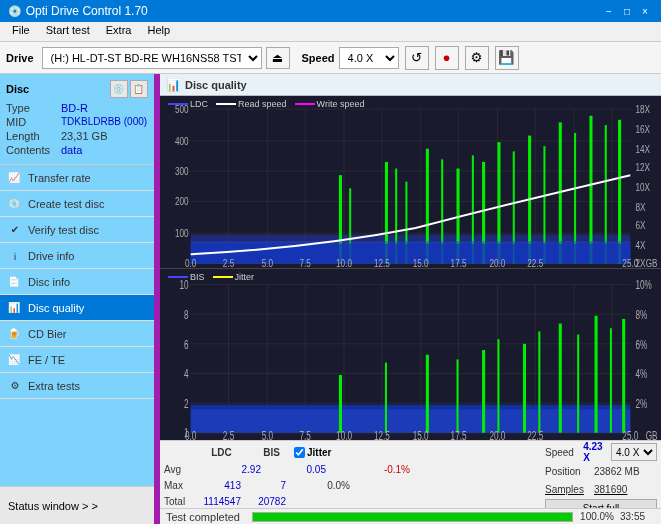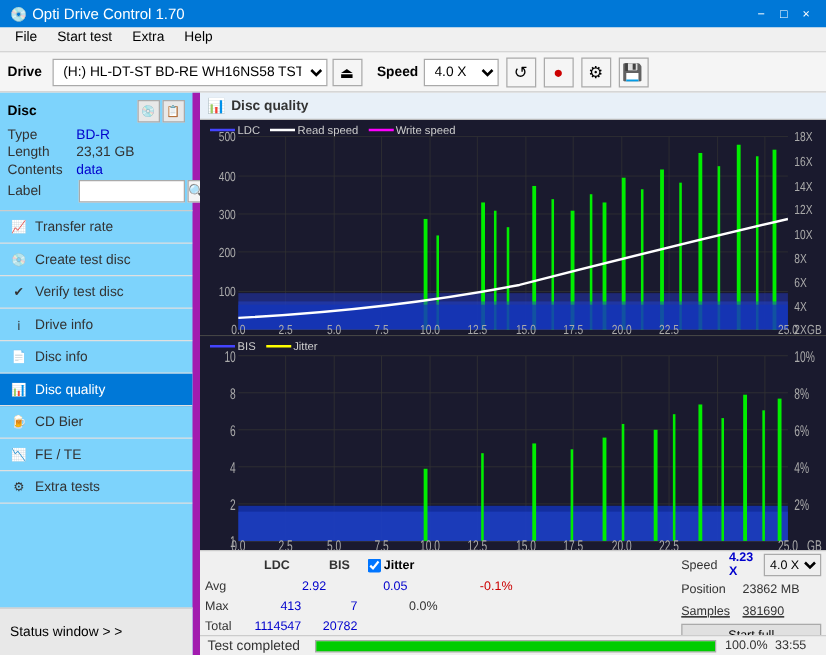--- a/index.html
+++ b/index.html
@@ -138,31 +138,30 @@
           <div class="disc-icon-area">
             <div class="disc-icon">💿</div>
             <div class="disc-icon">📋</div>
           </div>
         </div>
         <div class="disc-row">
           <span class="disc-key">Type</span>
           <span class="disc-val">BD-R</span>
         </div>
         <div class="disc-row">
+          <span class="disc-key">MID</span>
+          <span class="disc-val" style="font-size:10px;">TDKBLDRBB (000)</span>
+        </div>
+        <div class="disc-row">
           <span class="disc-key">Length</span>
           <span class="disc-val normal">23,31 GB</span>
         </div>
         <div class="disc-row">
           <span class="disc-key">Contents</span>
           <span class="disc-val">data</span>
-        </div>
-        <div class="label-row">
-          <span class="disc-key">Label</span>
-          <input class="label-input" type="text" value="" style="">
-          <div class="label-btn">🔍</div>
         </div>
       </div>
 
       <div class="nav-items">
         <div class="nav-item">
           <div class="nav-icon">📈</div>
           <span>Transfer rate</span>
         </div>
         <div class="nav-item">
           <div class="nav-icon">💿</div>

